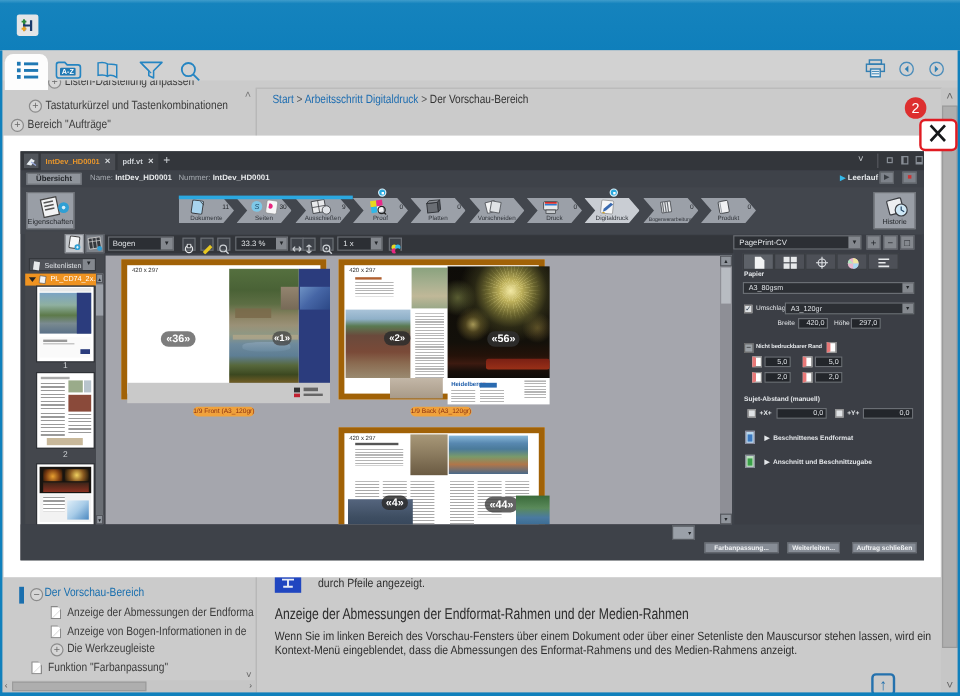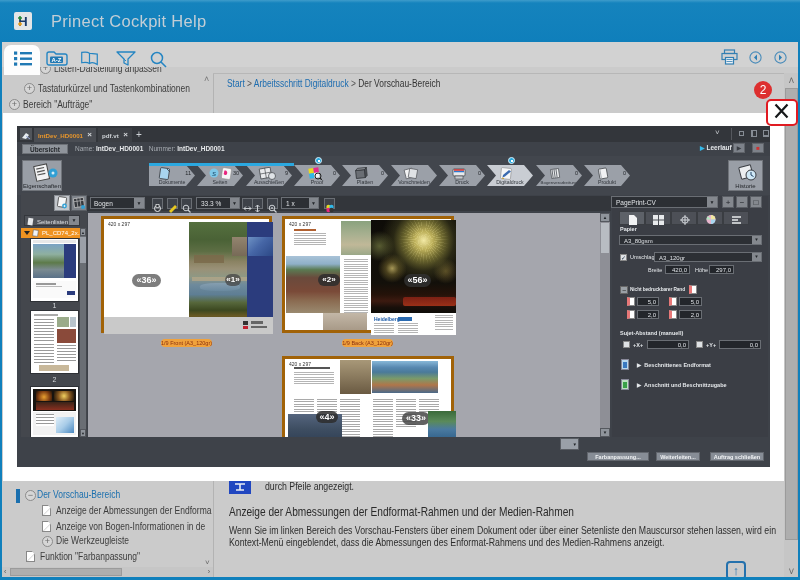--- a/index.html
+++ b/index.html
@@ -50,21 +50,21 @@
 #infobar{left:0;top:16px;width:753px;height:14px;background:#3e4249;}
 #wfbar{left:0;top:30px;width:753px;height:39px;background:#42464d;}
 .chevlbl{position:absolute;width:100%;text-align:center;bottom:1.5px;font-size:5.5px;color:#30343a;transform:scale(0.95);transform-origin:50% 100%;white-space:nowrap;}
 #viewbar{left:70px;top:70px;width:524px;height:15px;background:#33363b;}
 #sidebar{left:4px;top:67px;width:66px;height:244px;background:#44474d;}
 #preview{left:71px;top:87px;width:522px;height:224px;background:#a5a6ad;overflow:hidden;}
 #pvsb{left:583px;top:87px;width:10px;height:224px;background:#8e8f96;}
 #rpanel{left:595px;top:70px;width:156px;height:241px;background:#3b3e45;}
 #botbar{left:0;top:311px;width:753px;height:30px;background:#3e4249;}
 .appbtn{position:absolute;height:9px;background:#878d96;border:1px solid #62666d;color:#f0f2f4;font-size:5.5px;font-weight:bold;text-align:center;line-height:8px;}
-.spread{position:absolute;background:#fff;border:3px solid #a16207;padding-left:20px;}
+.spread{position:absolute;background:#fff;border:5px solid #a16207;padding-left:20px;}
 .badge{position:absolute;background:#7d7d7d;border-radius:7px;color:#fff;font-weight:bold;text-align:center;}
 .olabel{position:absolute;height:8px;background:#f0a23c;border-radius:4px;color:#8a3010;font-size:5.5px;line-height:8px;text-align:center;white-space:nowrap;}
 .sz{position:absolute;left:4px;top:2px;font-size:5px;color:#333;}
 .vbtn{position:absolute;top:72px;width:11px;height:11px;background:#3e4249;border:1px solid #6a6e74;}
 .rpb{position:absolute;top:70px;width:12px;height:12px;background:#84888e;border:1px solid #5a5e64;color:#22252a;font-size:8px;text-align:center;line-height:11px;}
 #rtabs{left:602px;top:85px;width:131px;height:14px;}
 .rtab{position:absolute;top:0;width:26px;height:14px;background:#4d5057;border:1px solid #3a3d42;}
 .plbl{position:absolute;font-size:5.5px;color:#e4e7ea;font-weight:bold;white-space:nowrap;}
 .pdd{position:absolute;height:10px;background:#2c2f34;border:1px solid #6a6e74;}
 .pddt{position:absolute;left:4px;top:1.5px;font-size:6px;color:#dfe2e6;}
@@ -78,21 +78,20 @@
 .txtcolg{position:absolute;background:repeating-linear-gradient(180deg,#a8a8a8 0 1px,#fff 1px 2.3px);opacity:0.85;}
 </style></head>
 <body>
 <div id="page">
   <div class="abs" id="header"></div>
   <div class="abs" id="logo"><svg width="18" height="18">
         <text x="9" y="14" font-size="13" font-weight="bold" fill="#1a3a6a" text-anchor="middle" font-family="Liberation Serif">H</text>
         <path d="M4 6 h4 M6 4 v4" stroke="#2a8a3a" stroke-width="1.6"></path>
         <path d="M4 12 h4 M6 10 v4" stroke="#e8a020" stroke-width="1.6"></path>
       </svg></div>
-  <div class="abs" id="title">Prinect Cockpit Help</div>
   <div class="abs pm" style="left:40px;top:63px;">+</div>
   <div class="abs treetxt" style="left:54px;top:63px;">Listen-Darstellung anpassen</div>
   <div class="abs" id="toolbar"></div>
   <svg class="abs" style="left:14px;top:50px;" width="18" height="17">
       <g fill="#2079b4">
         <rect x="0" y="1.5" width="3.2" height="3.2"></rect>
         <rect x="0" y="7" width="3.2" height="3.2"></rect>
         <rect x="0" y="12.5" width="3.2" height="3.2"></rect>
         <rect x="6" y="2" width="12" height="2.4"></rect>
         <rect x="6" y="7.5" width="12" height="2.4"></rect>
@@ -490,21 +489,21 @@
         <div class="r" style="left:55px;top:1px;width:31px;height:34px;background:linear-gradient(180deg,#a89878 0%,#8a7a5e 50%,#6a5a42 100%);"></div>
         <div class="r" style="left:87px;top:2px;width:66px;height:32px;background:linear-gradient(180deg,#88b8d8 0%,#5888b0 20%,#4a7a9a 35%,#7a9a6a 55%,#b0764a 75%,#4a6a8a 100%);"></div>
         <div class="r txtcol" style="left:9px;top:40px;width:20px;height:14px;"></div>
         <div class="r txtcol" style="left:32px;top:40px;width:20px;height:14px;"></div>
         <div class="r txtcol" style="left:55px;top:40px;width:20px;height:52px;"></div>
         <div class="r txtcol" style="left:88px;top:40px;width:20px;height:52px;"></div>
         <div class="r txtcol" style="left:111px;top:40px;width:20px;height:30px;"></div>
         <div class="r txtcol" style="left:134px;top:40px;width:20px;height:14px;"></div>
         <div class="r" style="left:3px;top:55px;width:54px;height:59px;background:linear-gradient(180deg,#55657e 0%,#3e4e62 25%,#35455a 40%,#7a5030 55%,#9a6432 65%,#6a4424 75%,#252b38 90%,#20242e 100%);"></div>
         <div class="badge" style="left:31px;top:52px;width:22px;height:12px;font-size:9px;line-height:12px;background:rgba(45,45,45,0.85);">«4»</div>
-        <div class="badge" style="left:117px;top:53px;width:28px;height:13px;font-size:9px;line-height:13px;background:rgba(70,70,70,0.85);">«33»</div>
+        <div class="badge" style="left:117px;top:53px;width:28px;height:13px;font-size:9px;line-height:13px;background:rgba(70,70,70,0.85);">«44»</div>
         <div class="r" style="left:143px;top:52px;width:28px;height:26px;background:linear-gradient(180deg,#3a6a3a 0%,#5a8a5a 40%,#4a7aa0 70%,#386890 100%);"></div>
 
       </div>
     </div>
     <div class="r" id="pvsb">
       <div class="r" style="left:0;top:0;width:10px;height:9px;background:#8f949b;border:1px solid #55585e;color:#23262a;font-size:4.5px;text-align:center;line-height:8px;">▲</div>
       <div class="r" style="left:1px;top:10px;width:8px;height:30px;background:#b8bcc2;"></div>
       <div class="r" style="left:0;top:215px;width:10px;height:9px;background:#8f949b;border:1px solid #55585e;color:#23262a;font-size:4.5px;text-align:center;line-height:8px;">▼</div>
     </div>
 

